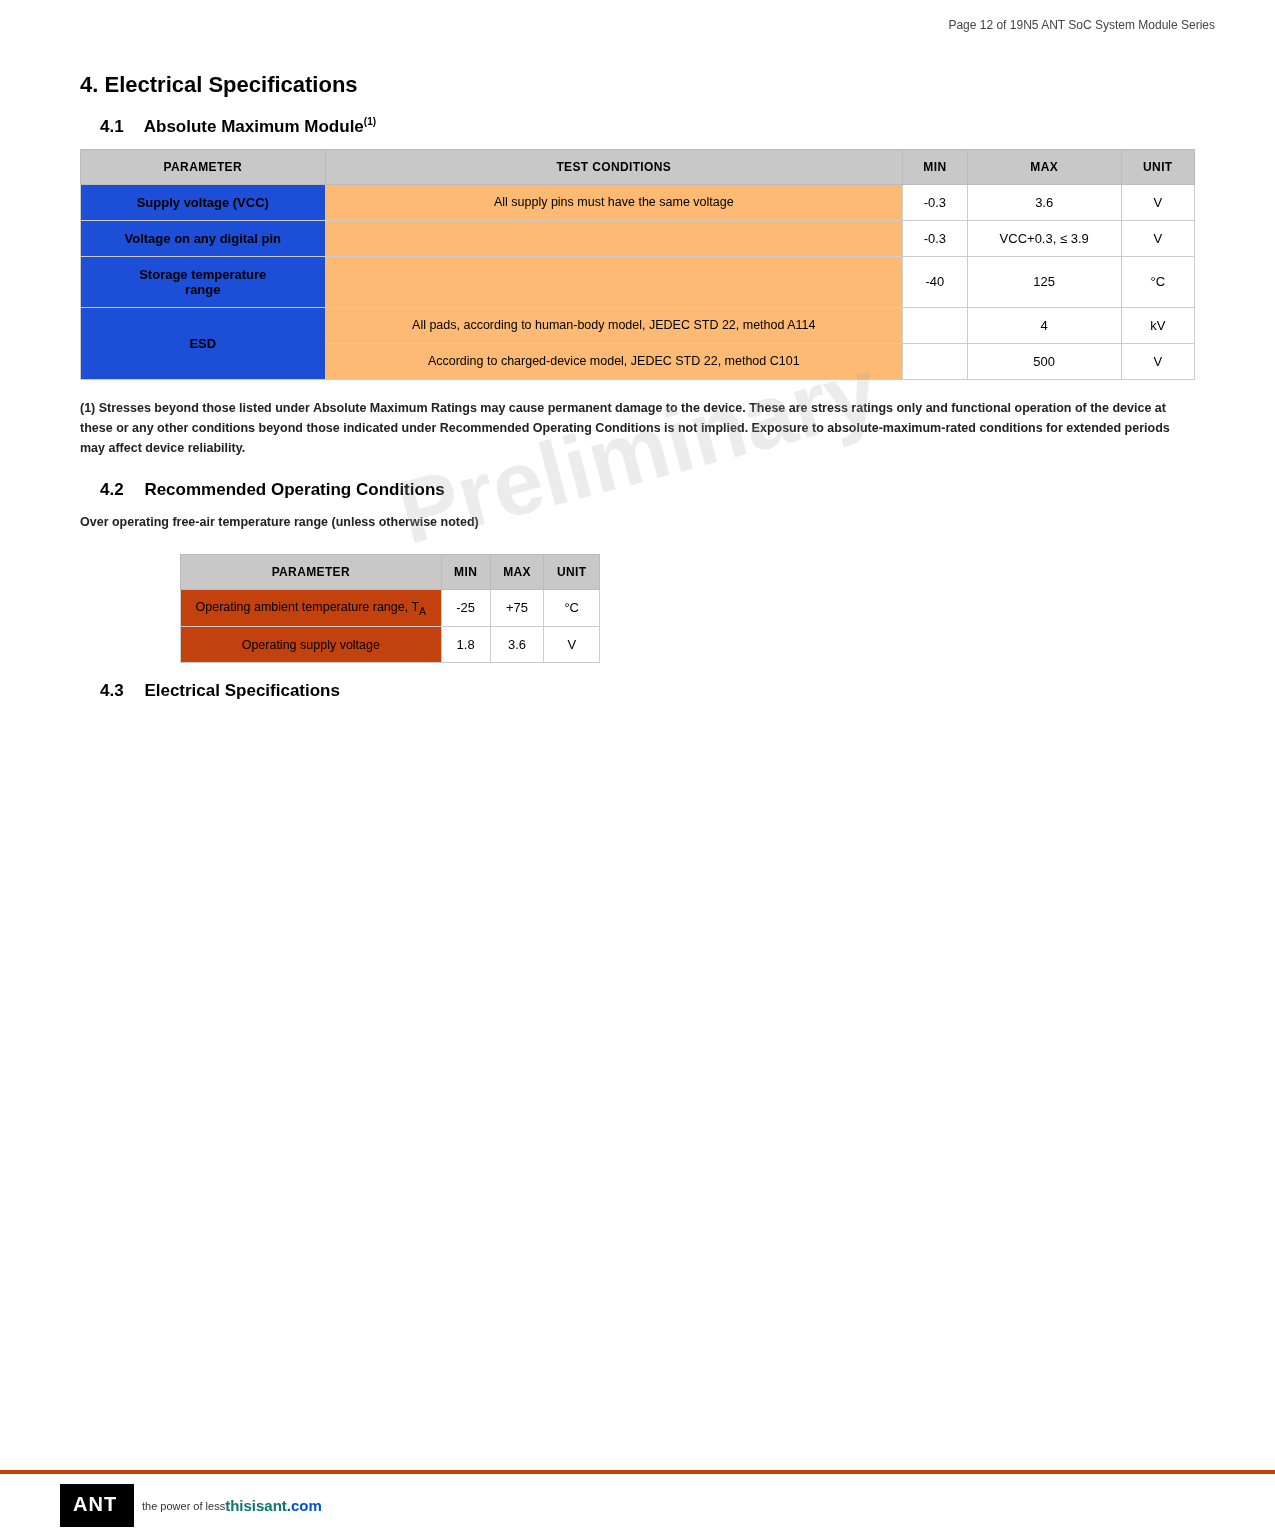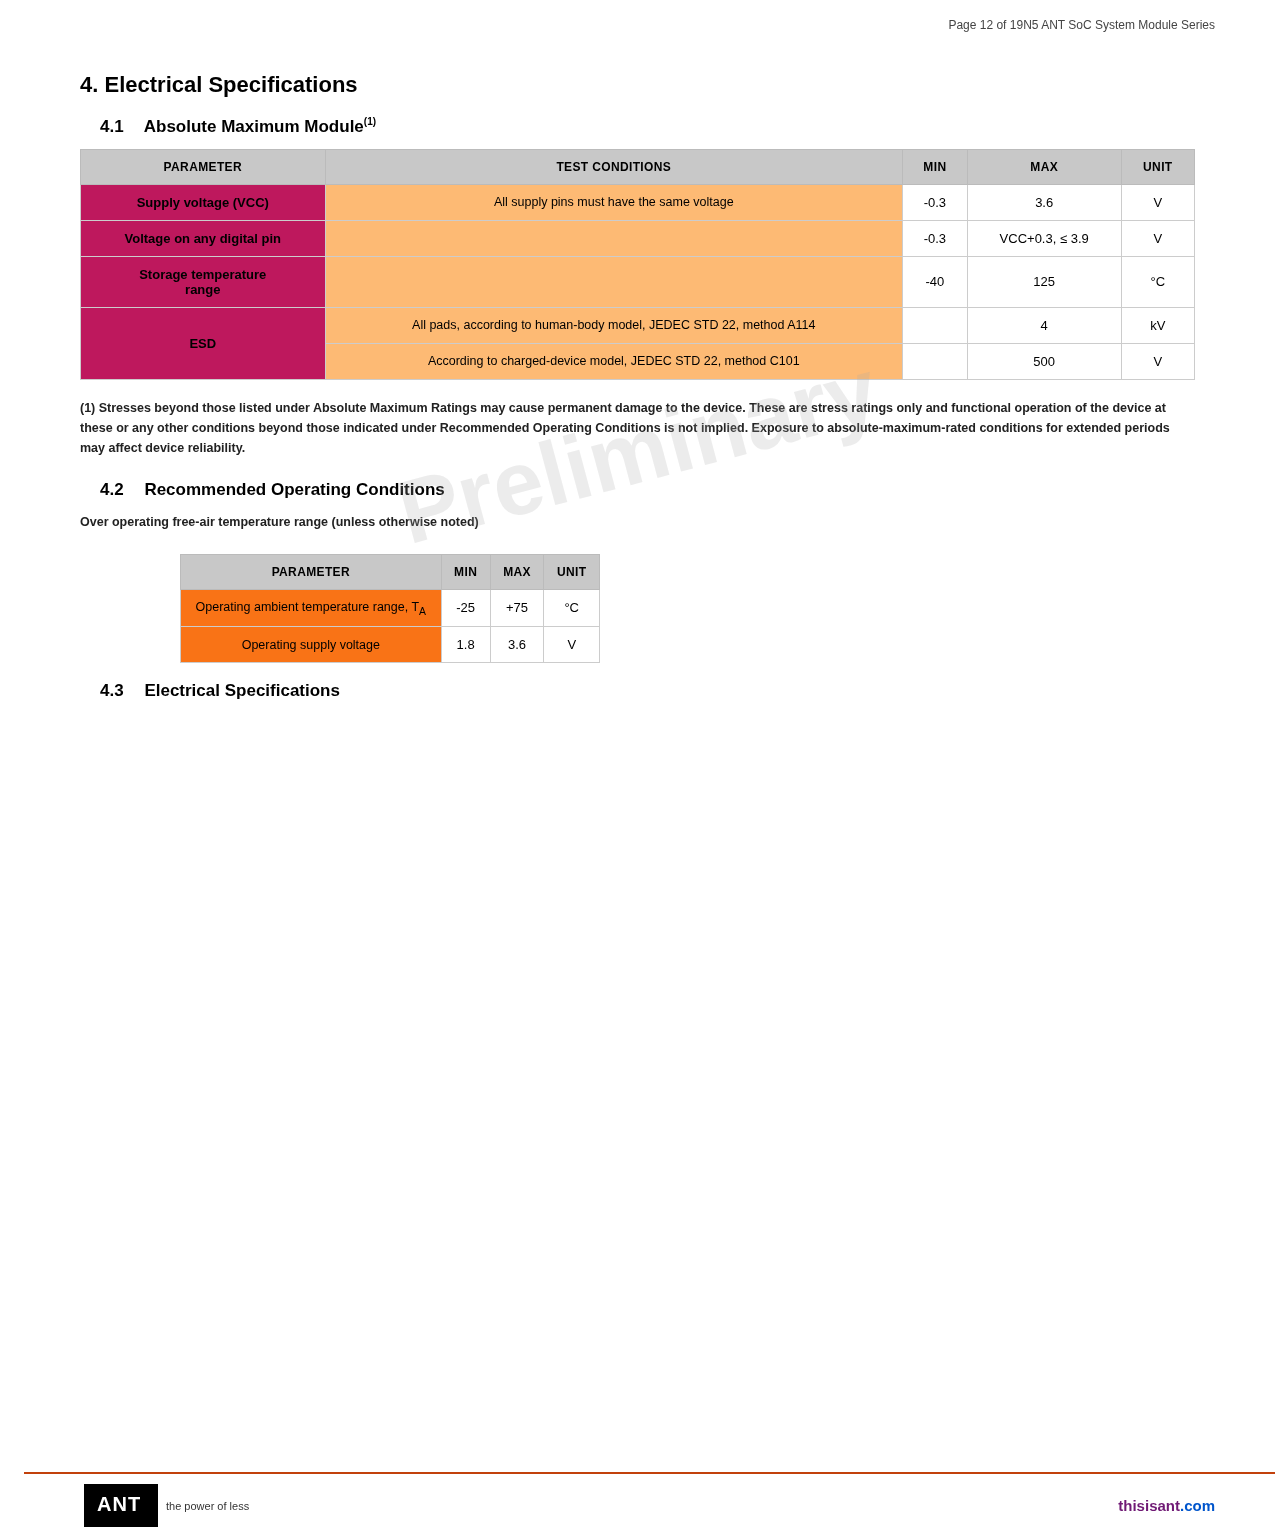--- a/index.html
+++ b/index.html
@@ -54,21 +54,21 @@
       text-align: center;
     }
     table td {
       border: 1px solid #ccc;
       padding: 10px 12px;
       text-align: center;
       vertical-align: middle;
     }
     table td.param {
       font-weight: bold;
-      background: #be185d;
+      background: #1d4ed8;
       text-align: center;
     }
     table td.conditions {
       text-align: center;
       background: #fdba74;
       font-size: 12.5px;
     }
     .note-text {
       font-size: 12.5px;
       line-height: 1.6;
@@ -80,21 +80,21 @@
       width: 420px;
       margin-left: 100px;
       margin-bottom: 18px;
     }
     .small-table th {
       font-size: 12px;
       background: #c8c8c8;
     }
     .small-table td.param {
       font-weight: normal;
-      background: #f97316;
+      background: #c2410c;
       text-align: center;
       font-size: 12.5px;
     }
     .preliminary-watermark {
       position: absolute;
       top: 400px;
       left: 50%;
       transform: translateX(-50%) rotate(-15deg);
       font-size: 90px;
       font-weight: bold;
@@ -102,26 +102,25 @@
       pointer-events: none;
       user-select: none;
       z-index: 10;
       white-space: nowrap;
     }
     .page-footer {
       position: absolute;
       bottom: 0;
       left: 0;
       right: 0;
-      border-top: 2px solid #c2410c;
+      border-top: 4px solid #c2410c;
       display: flex;
       align-items: center;
       padding: 10px 60px;
-      justify-content: space-between;
-      margin-left: 24px;
+      justify-content: flex-start;
     }
     .ant-logo {
       display: flex;
       align-items: center;
       gap: 8px;
     }
     .ant-logo-box {
       background: #000;
       color: #fff;
       font-weight: bold;
@@ -132,21 +131,21 @@
     .ant-tagline {
       font-size: 11px;
       color: #333;
     }
     .footer-brand {
       font-size: 15px;
       font-weight: bold;
       color: #000;
     }
     .footer-brand span {
-      color: #701a75;
+      color: #0f766e;
     }
     sup {
       font-size: 10px;
     }
   </style>
 </head>
 <body>
 
 <div class="page-header">
   <span>Page 12 of 19</span>

